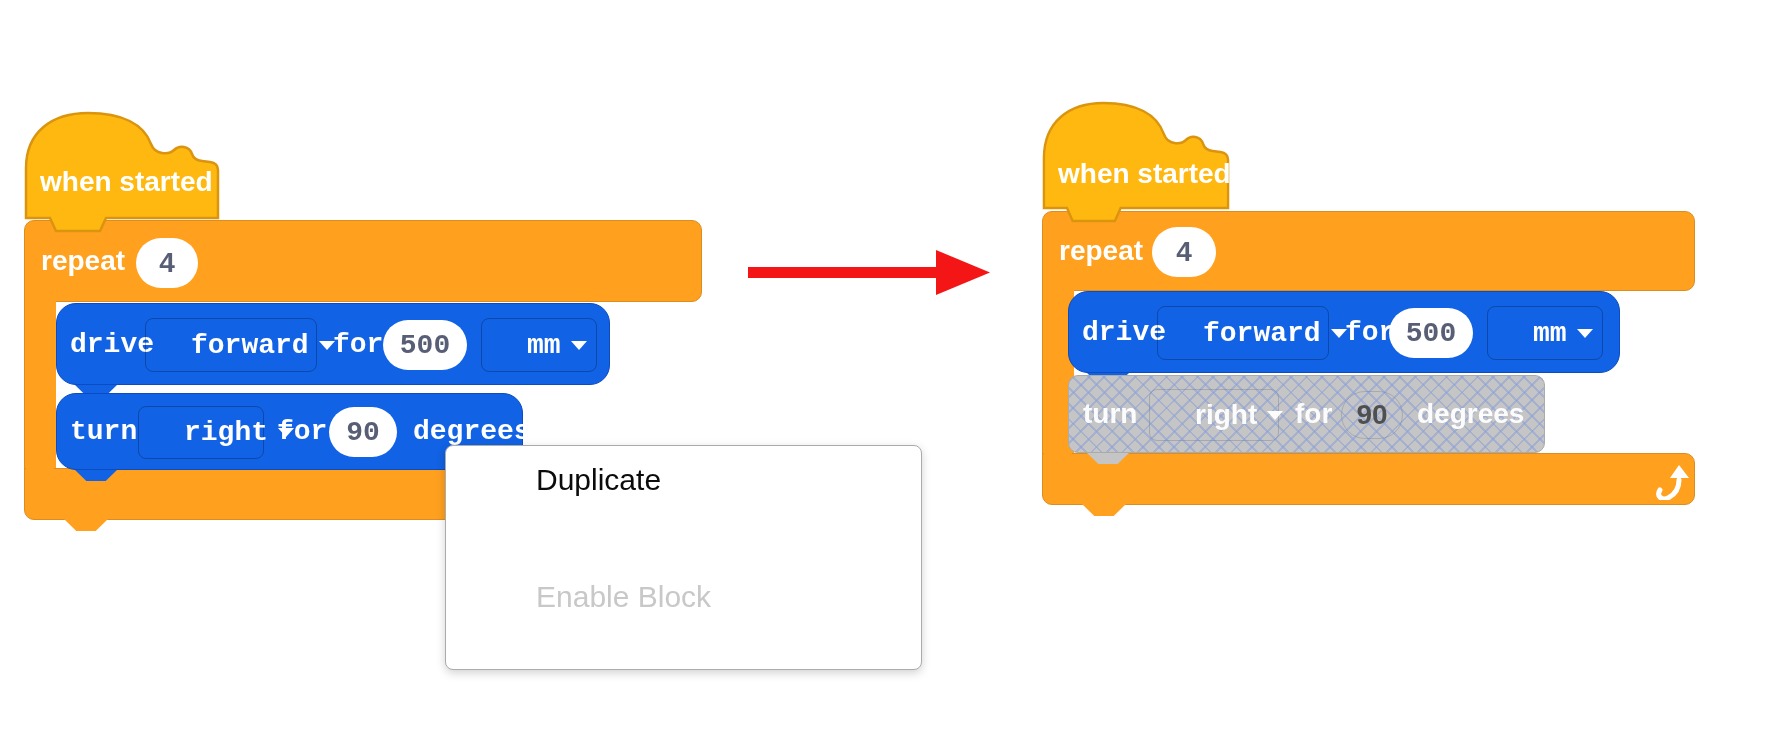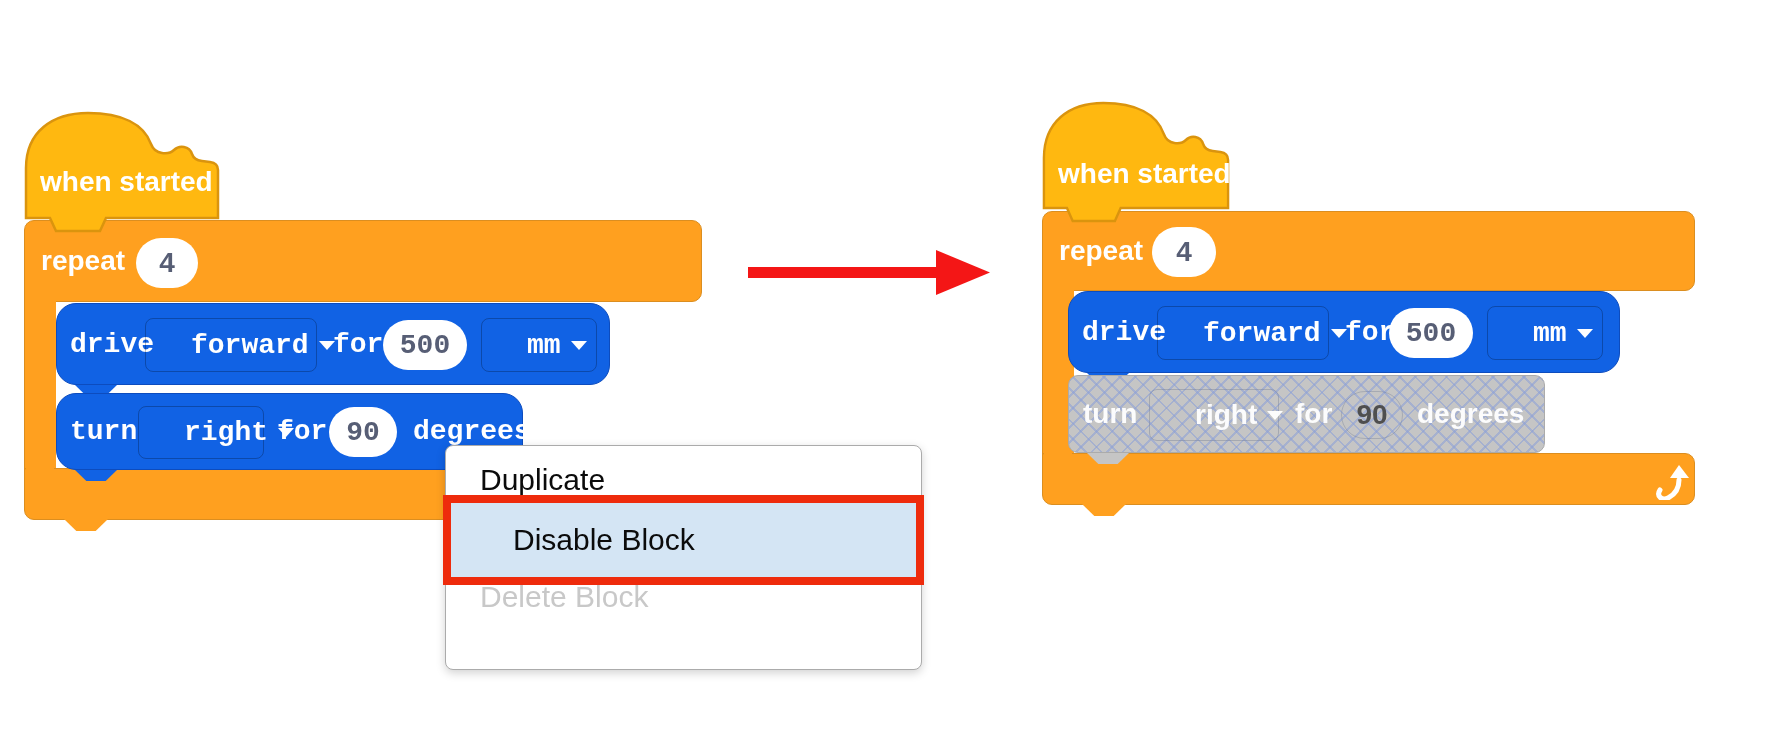--- a/index.html
+++ b/index.html
@@ -37,21 +37,21 @@
   .disabled-block .btext,.disabled-block .dd .lbl{color:rgba(255,255,255,.95);}
   .disabled-block .dd{border-color:rgba(110,120,145,.38);}
   .disabled-block .tri{border-top-color:rgba(255,255,255,.95);}
   .ghost-pill{border:1.5px solid rgba(110,120,145,.35);border-radius:24px;
       display:flex;align-items:center;justify-content:center;}
   .ghost-pill span{font-weight:700;font-size:28px;color:#4F4F4F;}
   .gray-tab{background-color:var(--disabled_fill);clip-path:polygon(0 0,100% 0,72% 100%,28% 100%);}
   
   .menu{background:var(--menu_bg);border:1.5px solid var(--menu_border);border-radius:8px;
         box-shadow:0 3px 10px rgba(0,0,0,.18);z-index:50;}
-  .menu-item{position:absolute;left:0;right:0;height:44px;line-height:44px;padding-left:34px;
+  .menu-item{position:absolute;left:0;right:0;height:44px;line-height:44px;padding-left:90px;
              font-size:30px;color:var(--menu_text);}
   .menu-item.disabled{color:var(--menu_disabled_text);}
   .menu-hl{position:absolute;left:-3px;right:-3px;top:49px;height:74px;
            background:var(--menu_highlight_fill);border:8px solid var(--menu_highlight_border);
            display:flex;align-items:center;}
   .menu-hl .menu-hl-label{font-size:30px;color:var(--menu_text);padding-left:62px;}
   .z-top{z-index:40;}
 </style>
 </head>
 <body>
@@ -108,24 +108,21 @@
     </div>
     <span class="abs btext vcenter" style="left:220px">for</span>
     <div class="abs pill" style="left:272px;top:13px;width:68px;height:50px">
       <span>90</span>
     </div>
     <span class="abs btext vcenter" style="left:356px">degrees</span>
   </div>
 
   <div class="abs menu" style="left:445px;top:445px;width:477px;height:225px">
     <div class="menu-item" style="top:12px">Duplicate</div>
-    <div class="menu-hl">
-      <span class="menu-hl-label">Disable Block</span>
-    </div>
-    <div class="menu-item disabled" style="top:129px">Delete Block</div>
+    <div class="menu-item disabled" style="top:129px">Enable Block</div>
   </div>
 
   <svg class="abs z-top" style="left:748px;top:248px" width="244" height="48" viewBox="0 0 244 48">
     <rect x="0" y="19" width="196" height="11" style="fill:var(--arrow)"></rect>
     <polygon points="188,2 242,24.5 188,47" style="fill:var(--arrow)"></polygon>
   </svg>
 
   <div class="abs" style="left:1042px;top:100px;width:188px;height:124px;z-index:12">
     <svg width="188" height="124" viewBox="0 0 196 124" preserveAspectRatio="none" style="position:absolute;left:0;top:0">
       <path d="M2,108 V58 C2,22 28,3 64,3 C98,3 120,14 127,34 Q130,42 138,43 Q146,44 150,40 Q154,36 160,37 Q166,38 168,44 Q170,50 178,51 L186,52 Q194,53 194,60 V108 L82,108 L76,121 L32,121 L26,108 Z" style="fill:var(--hat_fill);stroke:var(--hat_stroke);stroke-width:2.5"></path>

